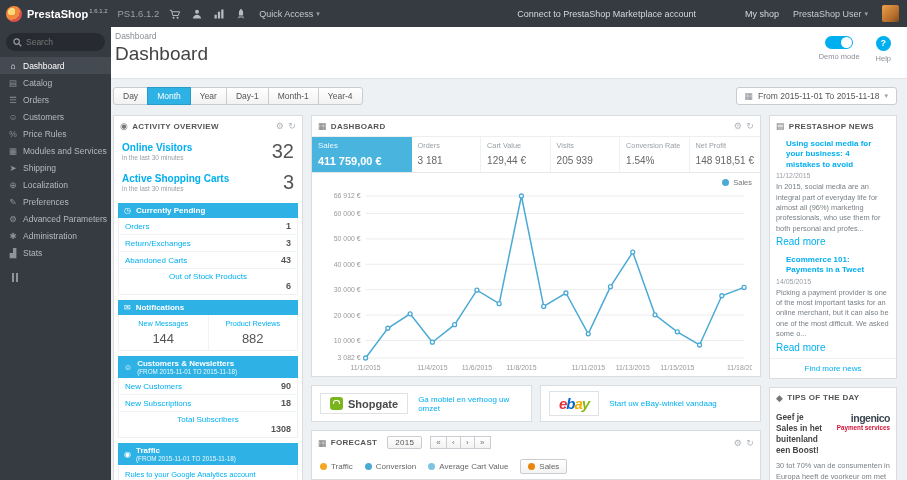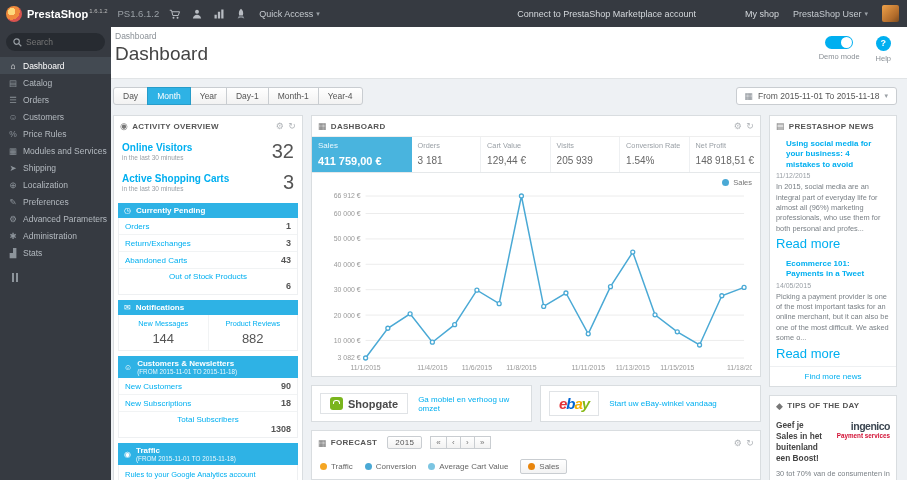--- a/index.html
+++ b/index.html
@@ -125,21 +125,21 @@
     font-weight:normal;padding:1px 5px;margin-right:-1px;cursor:pointer;}
   .fc-legend{display:flex;gap:12px;padding:5px 8px;align-items:center;font-size:8px;color:#666;font-weight:normal;}
   .fc-item{display:inline-flex;align-items:center;gap:4px;cursor:pointer;}
   .fc-item .dot{width:7px;height:7px;border-radius:50%;display:inline-block;background:#ccc;}
   .fc-item.active{border:1px solid #c9cdd1;border-radius:2px;padding:2px 7px;background:linear-gradient(#fff,#f3f3f3);}
 
   
   .news-link{color:var(--accent);font-size:8px;font-weight:bold;display:block;padding:3px 16px 1px;cursor:pointer;line-height:1.3;}
   .news-date{font-size:7px;color:#9aa0a6;padding:1px 6px;}
   .news-excerpt{font-size:7.4px;color:#7a8086;padding:2px 6px;line-height:1.4;}
-  .read-more{color:var(--accent);font-size:13px;padding:0 6px 5px;display:block;cursor:pointer;}
+  .read-more{color:var(--accent);font-size:10px;padding:0 6px 5px;display:block;cursor:pointer;}
   .find-more{text-align:center;font-size:8px;color:var(--accent);padding:5px;border-top:1px solid #eef0f2;display:block;cursor:pointer;}
   .tips-body{padding:4px 6px;}
   .tips-top{display:flex;gap:6px;align-items:flex-start;}
   .tips-heading{font-size:8.3px;font-weight:bold;color:#444;line-height:1.35;flex:1;}
   .ingenico{text-align:right;flex:none;width:58px;}
   .ingenico .ing-name{font-size:10.5px;font-weight:bold;color:#3d4752;letter-spacing:-.5px;}
   .ingenico .ing-sub{font-size:6.3px;color:#d21034;font-weight:bold;}
   .tips-text{font-size:7.4px;color:#7a8086;line-height:1.45;margin-top:5px;}
 </style>
 </head>

